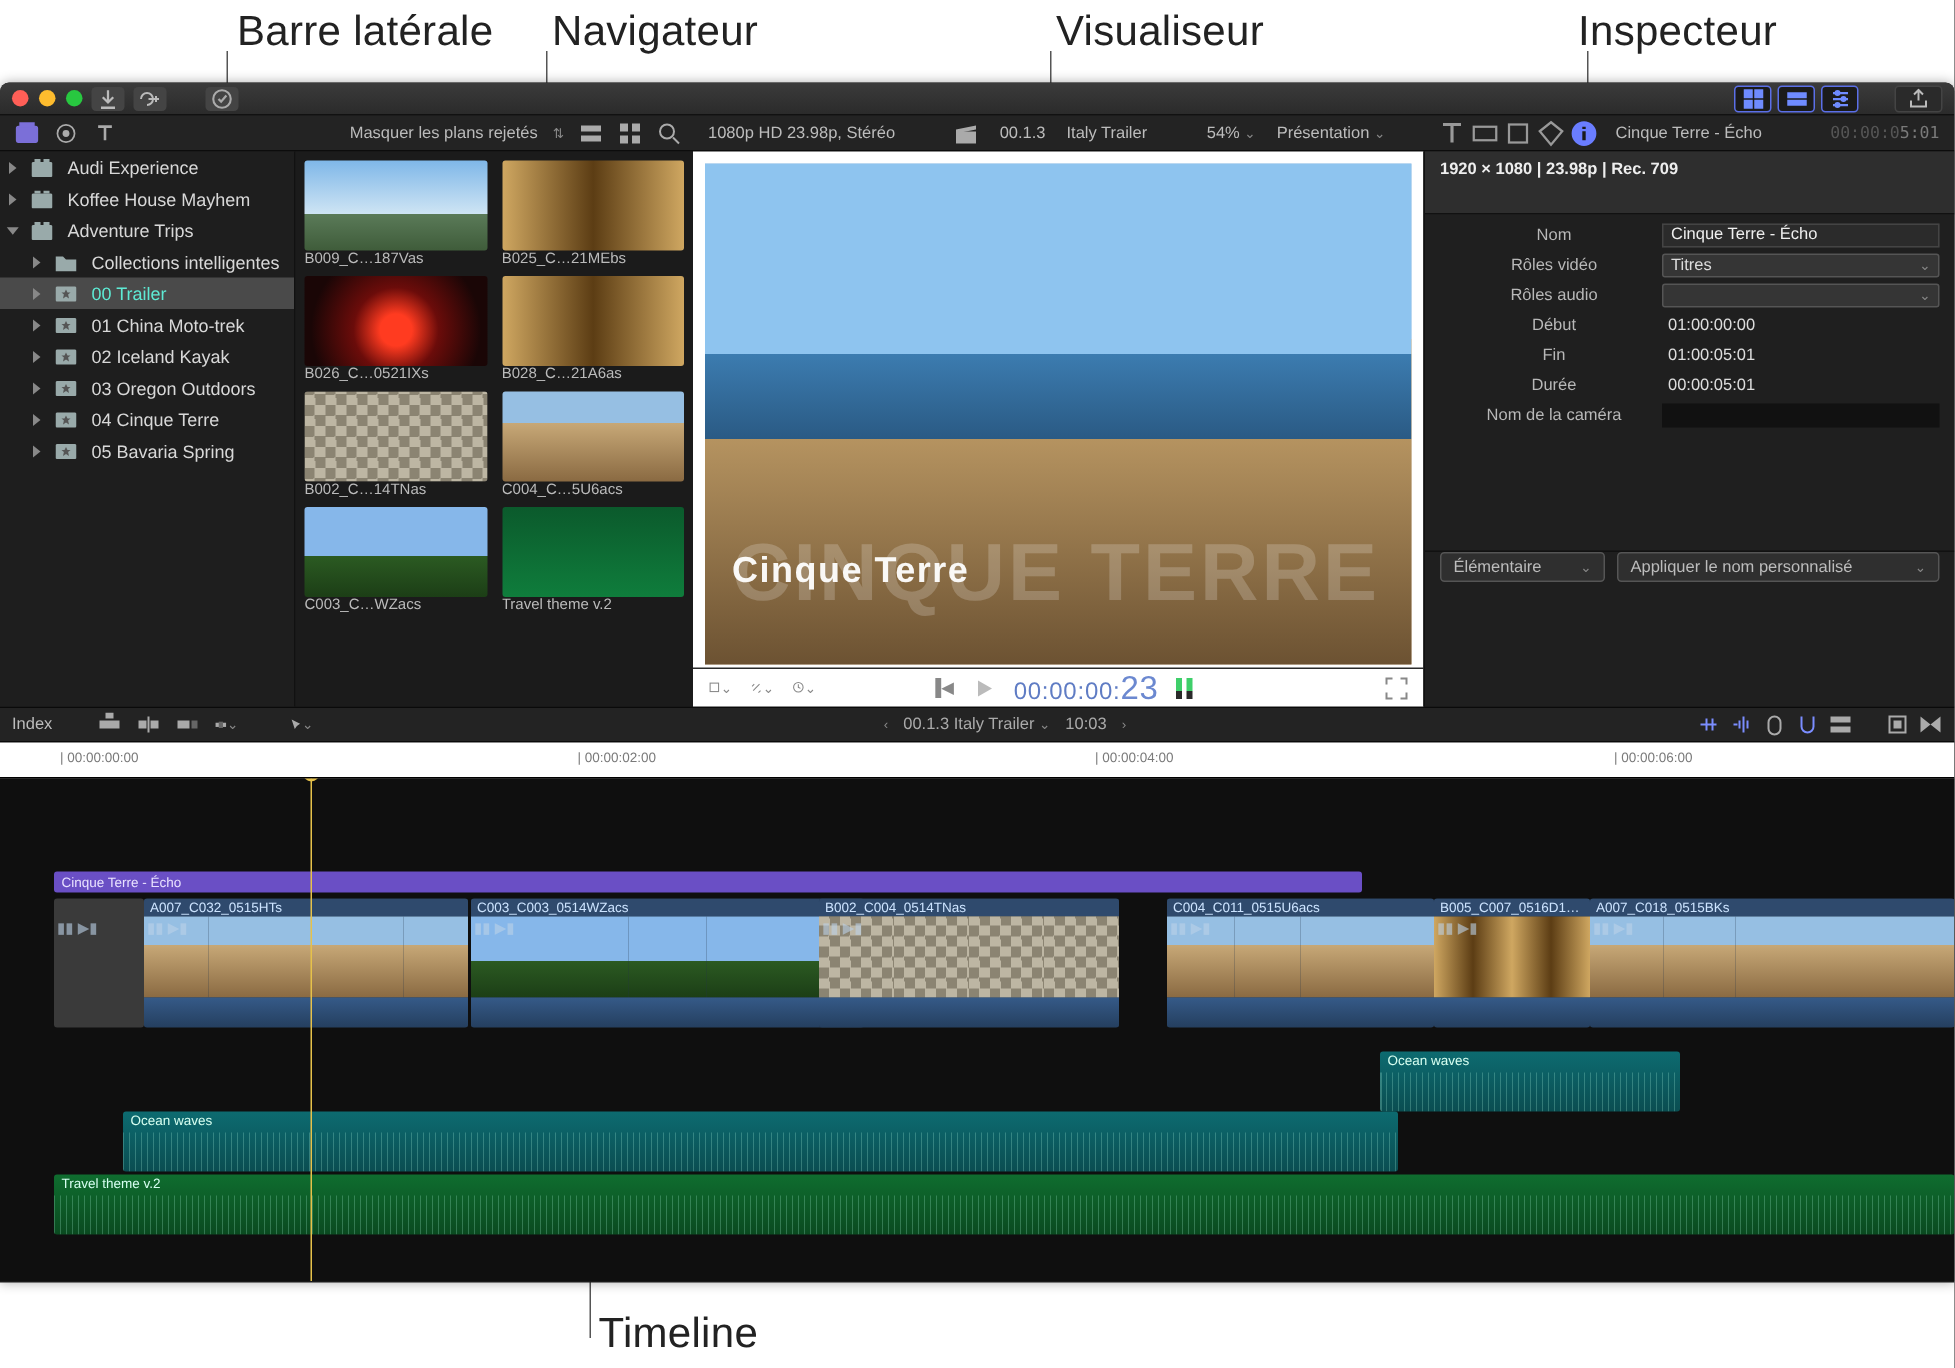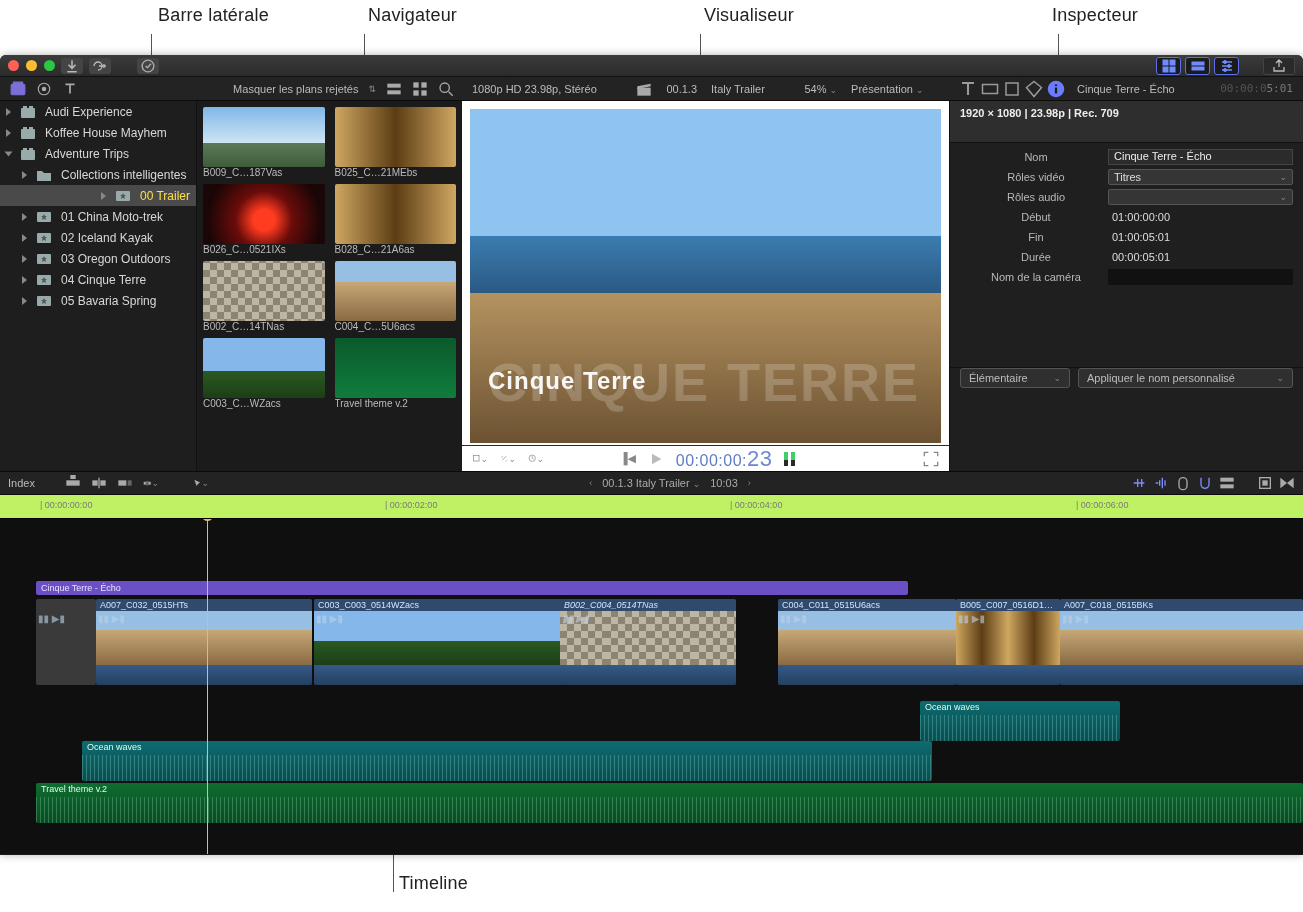--- a/index.html
+++ b/index.html
@@ -7,21 +7,21 @@
   font-family: -apple-system, "Helvetica Neue", Arial, sans-serif;
   background: #fff;
   width: 1303px;
   height: 912px;
   position: relative;
   font-size: 12px;
   color: #ccc;
 }
 .diagram-label {
   position: absolute;
-  font-size: 18px;
+  font-size: 28px;
   color: #222;
   font-weight: 400;
   letter-spacing: 0.2px;
 }
 .diagram-line {
   position: absolute;
   background: #555;
 }
 .app-window {
   position: absolute;
@@ -66,21 +66,21 @@
 .tb2-browser{flex:0 0 265px;display:flex;align-items:center;gap:10px;justify-content:flex-end;padding-right:8px;font-size:11px;color:#bbb;}
 .tb2-viewer{flex:1;display:flex;align-items:center;gap:14px;padding:0 10px;font-size:11px;}
 .tb2-inspector{width:354px;display:flex;align-items:center;gap:6px;padding:0 10px;font-size:11px;}
 .purple-icon svg{fill:#7b6fd8;stroke:#7b6fd8;}
 .main-row { display:flex; height:370px; }
 .sidebar {
   width:197px; background:#1e1e1e; border-right:1px solid #111;
   overflow:hidden;
 }
 .sb-item{display:flex;align-items:center;gap:10px;height:21px;padding:0 6px;font-size:12px;color:#d8d8d8;}
-.sb-item.sel{background:#4a4a4a;color:#fde047;justify-content:flex-end;}
+.sb-item.sel{background:#4a4a4a;color:#5eead4;}
 .sb-item .disc{width:0;height:0;border-left:5px solid #888;border-top:4px solid transparent;border-bottom:4px solid transparent;}
 .sb-item .disc.open{transform:rotate(90deg);}
 .sb-icon{width:14px;height:12px;display:inline-block;}
 .sb-icon svg{width:14px;height:12px;}
 .sb-indent1{padding-left:22px;}
 .browser {
   width:265px; background:#1b1b1b; padding:6px; overflow:hidden;
   display:grid; grid-template-columns:1fr 1fr; gap:6px 10px;
   align-content:start;
 }
@@ -105,21 +105,21 @@
 .insp-row .sel{background:#353535;border:1px solid #555;border-radius:2px;height:16px;flex:1;margin-right:10px;display:flex;align-items:center;padding:0 5px;justify-content:space-between;color:#ddd;}
 .insp-row .input{background:#2b2b2b;border:1px solid #444;height:16px;flex:1;margin-right:10px;padding:0 5px;color:#eee;}
 .insp-bottom{height:28px;display:flex;gap:8px;align-items:flex-start;padding:0 10px;border-top:1px solid #111;margin-top:76px;}
 .insp-dd{flex:1;background:#2f2f2f;border:1px solid #555;border-radius:3px;height:20px;display:flex;align-items:center;justify-content:space-between;padding:0 8px;font-size:11px;}
 
 .timeline-toolbar{height:24px;background:#232323;border-top:1px solid #0a0a0a;border-bottom:1px solid #0a0a0a;display:flex;align-items:center;padding:0 8px;gap:10px;font-size:11px;}
 .tl-center{flex:1;display:flex;justify-content:center;gap:10px;align-items:center;color:#aaa;}
 .tl-right{display:flex;gap:6px;align-items:center;}
 .small-icon{width:16px;height:16px;display:inline-flex;align-items:center;justify-content:center;}
 
-.ruler{height:24px;background:#bef264;position:relative;border-bottom:1px solid #000;font-size:9px;color:#7a7a7a;}
+.ruler{height:24px;background:#ffffff;position:relative;border-bottom:1px solid #000;font-size:9px;color:#7a7a7a;}
 .ruler .tick{position:absolute;top:5px;}
 .timeline{background:#0f0f0f;flex:1;position:relative;height:335px;overflow:hidden;}
 .playhead{position:absolute;top:0;bottom:0;width:1px;background:#e6c14a;z-index:50;}
 .playhead::before{content:"";position:absolute;top:-9px;left:-5px;width:11px;height:11px;border-radius:50%;background:#e6c14a;}
 .track{position:absolute;left:0;right:0;}
 .title-clip{background:#6a4fc5;height:14px;border-radius:2px;color:#e9e2ff;font-size:9px;padding:0 5px;line-height:14px;overflow:hidden;}
 .video-lane{height:86px;}
 .vclip{position:absolute;top:0;bottom:0;border-radius:2px;overflow:hidden;background:#223246;}
 .vclip .hdr{height:12px;background:#2f4a6d;color:#cde4ff;font-size:9px;padding:0 4px;line-height:12px;white-space:nowrap;overflow:hidden;}
 .vclip .film{position:absolute;top:12px;left:0;right:0;height:54px;display:flex;}
@@ -659,21 +659,21 @@
           <div class="film">
             <div class="trees"></div>
             <div class="trees"></div>
             <div class="trees"></div>
             <div class="trees"></div>
             <div class="trees"></div>
           </div>
           <div class="wave"></div>
           <div class="handles">▮▮ ▶▮</div>
         </div>
-        <div class="vclip" style="left: 560px; width: 176px; font-style: italic;">
+        <div class="vclip" style="left: 546px; width: 200px;">
           <div class="hdr">B002_C004_0514TNas</div>
           <div class="film">
             <div class="checker"></div>
             <div class="checker"></div>
             <div class="checker"></div>
             <div class="checker"></div>
           </div>
           <div class="wave"></div>
           <div class="handles">▮▮ ▶▮</div>
         </div>

